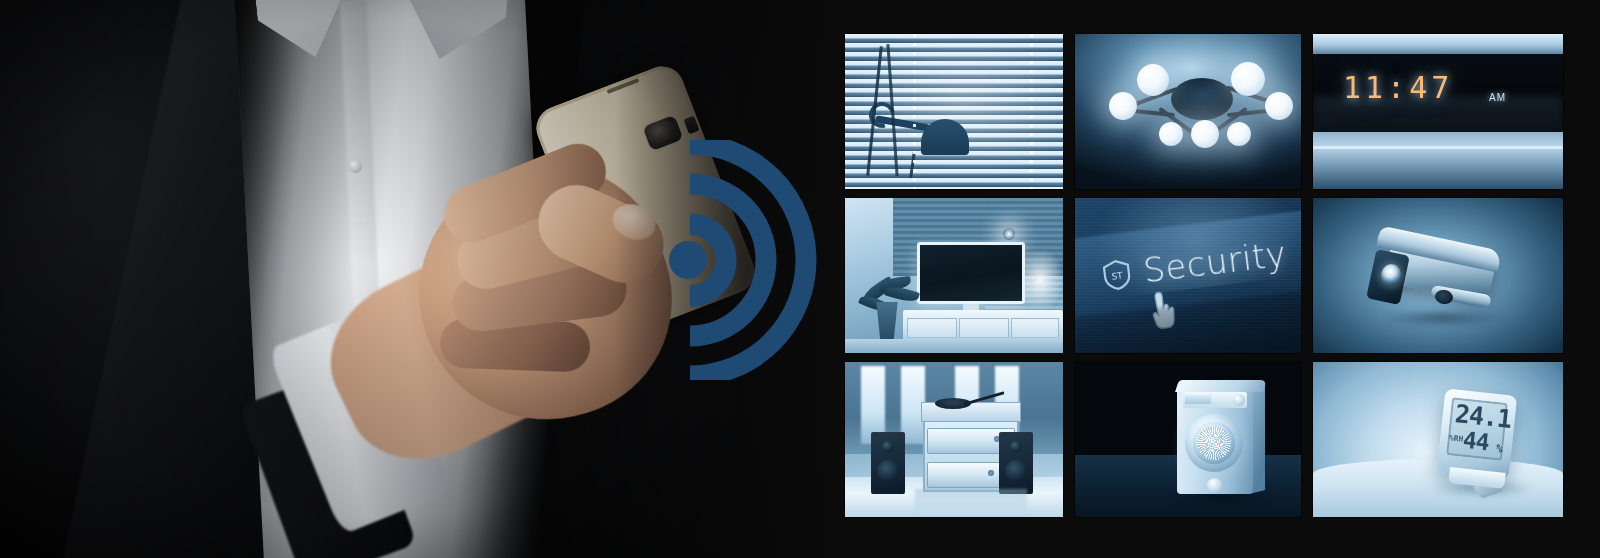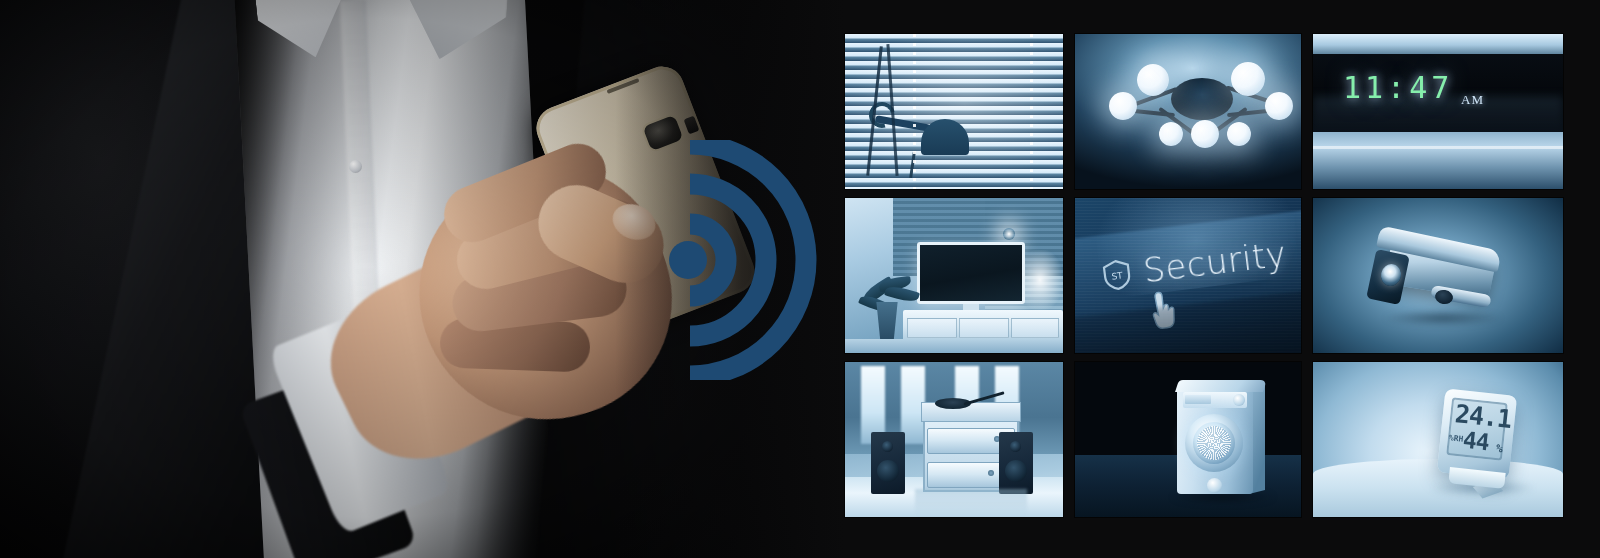--- a/index.html
+++ b/index.html
@@ -305,27 +305,27 @@
   }
   .clock-face-reflect {
     position: absolute; left: 0; top: 62px; width: 100%; height: 36px;
     background: linear-gradient(180deg, rgba(80,120,150,.22), rgba(20,40,60,0));
     filter: blur(4px);
   }
   .clock-digits {
     position: absolute; left: 30px; top: 36px;
     font-family: "DejaVu Sans Mono", monospace;
     font-size: 30px; letter-spacing: 4px; font-weight: 400;
-    color: #86efac;
+    color: #fdba74;
     text-shadow: 0 0 10px rgba(190,225,255,.9), 0 0 22px rgba(150,200,245,.55);
   }
   .clock-ampm {
-    position: absolute; left: 148px; top: 58px;
-    font-family: Liberation Serif, serif;
-    font-size: 13px; letter-spacing: 1px; color: #cfe4f6;
+    position: absolute; left: 176px; top: 58px;
+    font-family: Liberation Sans, sans-serif;
+    font-size: 10px; letter-spacing: 1px; color: #cfe4f6;
     text-shadow: 0 0 6px rgba(190,225,255,.8);
   }
   .clock-bottom-bar {
     position: absolute; left: 0; bottom: 0; width: 100%; height: 57px;
     background: linear-gradient(180deg, #8fb4cd 0%, #b9d6ea 26%, #6f94af 62%, #2c4f6b 100%);
   }
   .clock-bottom-line {
     position: absolute; left: 0; bottom: 40px; width: 100%; height: 3px;
     background: rgba(255,255,255,.55);
   }

